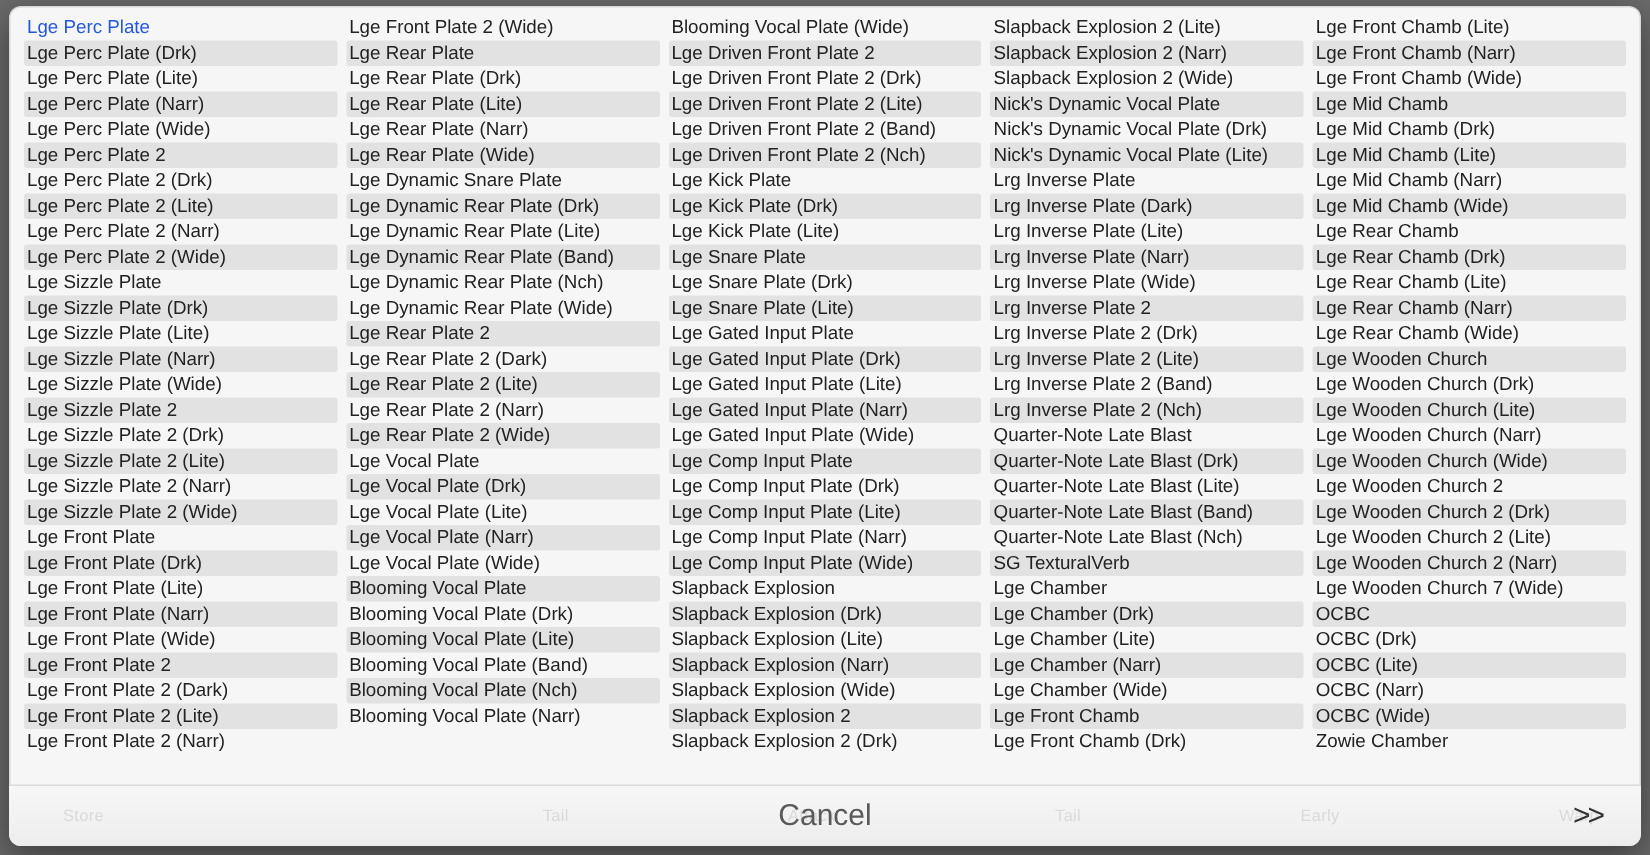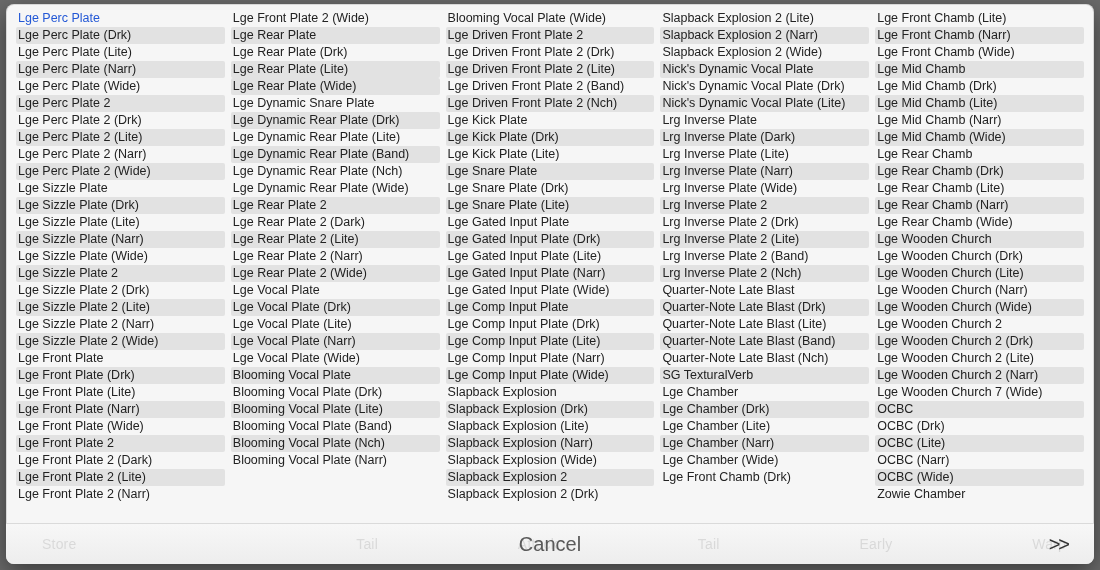--- a/index.html
+++ b/index.html
@@ -70,21 +70,21 @@
     left: 0; right: 0; top: 0; bottom: 0;
     display: flex;
     flex-direction: row;
     align-items: center;
     justify-content: space-between;
     padding: 0 28px 0 36px;
     pointer-events: none;
   }
   .ghost {
     color: rgba(40,40,40,0.12);
-    font-size: 14px;
+    font-size: 11px;
     font-weight: 400;
     letter-spacing: 0.2px;
     white-space: nowrap;
   }
   .cancel-btn {
     position: relative;
     z-index: 2;
     font-size: 20px;
     color: #5a5a5a;
     background: transparent;
@@ -147,20 +147,21 @@
         <div class="item alt">Lge Front Plate 2</div>
         <div class="item">Lge Front Plate 2 (Dark)</div>
         <div class="item alt">Lge Front Plate 2 (Lite)</div>
         <div class="item">Lge Front Plate 2 (Narr)</div>
       </div>
       <div class="col">
         <div class="item">Lge Front Plate 2 (Wide)</div>
         <div class="item alt">Lge Rear Plate</div>
         <div class="item">Lge Rear Plate (Drk)</div>
         <div class="item alt">Lge Rear Plate (Lite)</div>
+        <div class="item">Lge Rear Plate (Narr)</div>
         <div class="item alt">Lge Rear Plate (Wide)</div>
         <div class="item">Lge Dynamic Snare Plate</div>
         <div class="item alt">Lge Dynamic Rear Plate (Drk)</div>
         <div class="item">Lge Dynamic Rear Plate (Lite)</div>
         <div class="item alt">Lge Dynamic Rear Plate (Band)</div>
         <div class="item">Lge Dynamic Rear Plate (Nch)</div>
         <div class="item">Lge Dynamic Rear Plate (Wide)</div>
         <div class="item alt">Lge Rear Plate 2</div>
         <div class="item">Lge Rear Plate 2 (Dark)</div>
         <div class="item alt">Lge Rear Plate 2 (Lite)</div>
@@ -230,20 +231,21 @@
         <div class="item alt">Quarter-Note Late Blast (Drk)</div>
         <div class="item">Quarter-Note Late Blast (Lite)</div>
         <div class="item alt">Quarter-Note Late Blast (Band)</div>
         <div class="item">Quarter-Note Late Blast (Nch)</div>
         <div class="item alt">SG TexturalVerb</div>
         <div class="item">Lge Chamber</div>
         <div class="item alt">Lge Chamber (Drk)</div>
         <div class="item">Lge Chamber (Lite)</div>
         <div class="item alt">Lge Chamber (Narr)</div>
         <div class="item">Lge Chamber (Wide)</div>
+        <div class="item alt">Lge Front Chamb</div>
         <div class="item">Lge Front Chamb (Drk)</div>
       </div>
       <div class="col">
         <div class="item">Lge Front Chamb (Lite)</div>
         <div class="item alt">Lge Front Chamb (Narr)</div>
         <div class="item">Lge Front Chamb (Wide)</div>
         <div class="item alt">Lge Mid Chamb</div>
         <div class="item">Lge Mid Chamb (Drk)</div>
         <div class="item alt">Lge Mid Chamb (Lite)</div>
         <div class="item">Lge Mid Chamb (Narr)</div>

